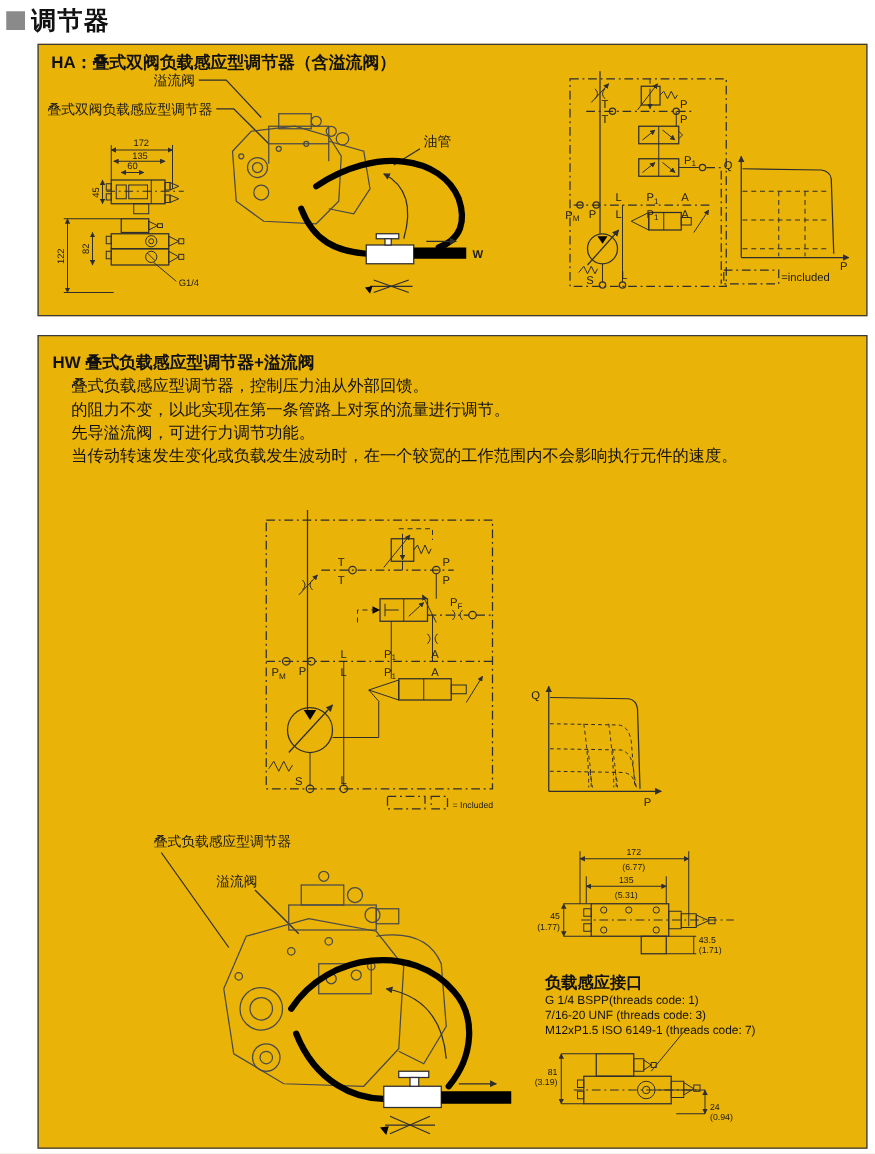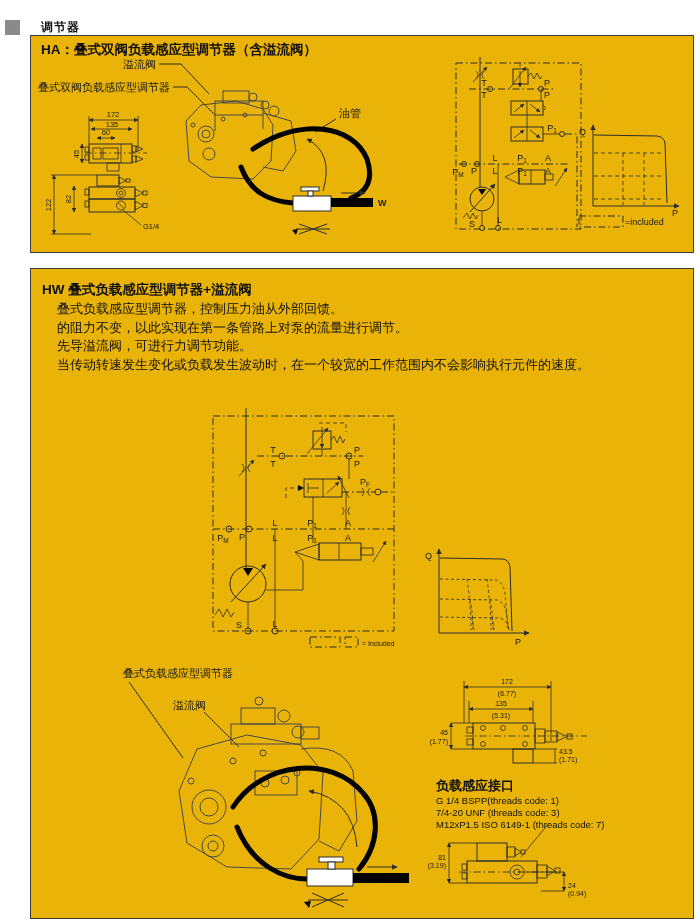--- a/index.html
+++ b/index.html
@@ -1,20 +1,20 @@
 <!DOCTYPE html>
 <html><head>
 <meta charset="utf-8">
 <style>
   html,body{margin:0;padding:0;background:#e8e8e8;}
   .page{position:relative;width:700px;height:923px;background:#ffffff;overflow:hidden;
         font-family:"Liberation Sans","DejaVu Sans",sans-serif;color:#111;}
   .page-header{position:absolute;left:5px;top:3px;display:flex;align-items:center;gap:5px;}
   .hdr-square{width:15px;height:15px;background:#8a8a8a;}
-  .page-title{font-size:12px;font-weight:bold;margin:16px;letter-spacing:1px;}
+  .page-title{font-size:20px;font-weight:bold;margin:0;letter-spacing:1px;}
   .box{position:absolute;border:1.5px solid #3a3a3a;background:#eab308;}
   .box-ha{left:30px;top:35px;width:662px;height:216px;}
   .box-hw{left:30px;top:268px;width:662px;height:649px;}
   .box h2{position:absolute;margin:0;font-size:13.5px;font-weight:bold;white-space:nowrap;}
   .ha-title{left:10px;top:5px;}
   .hw-title{left:11px;top:12px;}
   .hw-paras{position:absolute;left:26px;top:31px;width:645px;font-size:13px;line-height:18.5px;}
   .hw-paras div{white-space:nowrap;}
   .ls-block{position:absolute;left:405px;top:511px;font-size:9.5px;line-height:12px;}
   .ls-title{font-size:13px;font-weight:bold;margin-bottom:3px;}
@@ -243,21 +243,21 @@
     <div class="hw-paras">
       <div>叠式负载感应型调节器，控制压力油从外部回馈。</div>
       <div>的阻力不变，以此实现在第一条管路上对泵的流量进行调节。</div>
       <div>先导溢流阀，可进行力调节功能。</div>
       <div>当传动转速发生变化或负载发生波动时，在一个较宽的工作范围内不会影响执行元件的速度。</div>
     </div>
 
     <div class="ls-block">
       <div class="ls-title">负载感应接口</div>
       <div>G 1/4 BSPP(threads code: 1)</div>
-      <div>7/4-20 UNF  (threads code: 3)</div>
+      <div>7/16-20 UNF  (threads code: 3)</div>
       <div>M12xP1.5  ISO 6149-1 (threads code: 7)</div>
     </div>
 
     <svg class="fill-svg" viewBox="30 268 662 649">
       <defs>
         <marker id="arrB" viewBox="0 0 10 10" refX="9" refY="5" markerWidth="5.5" markerHeight="5.5" orient="auto-start-reverse">
           <path d="M0,0 L10,5 L0,10 z" fill="#2e2e2e"></path>
         </marker>
       </defs>
 

